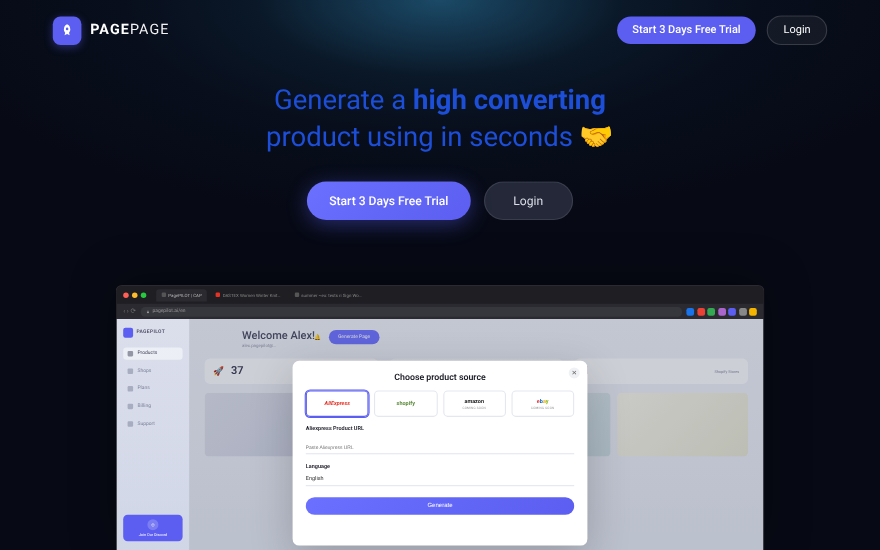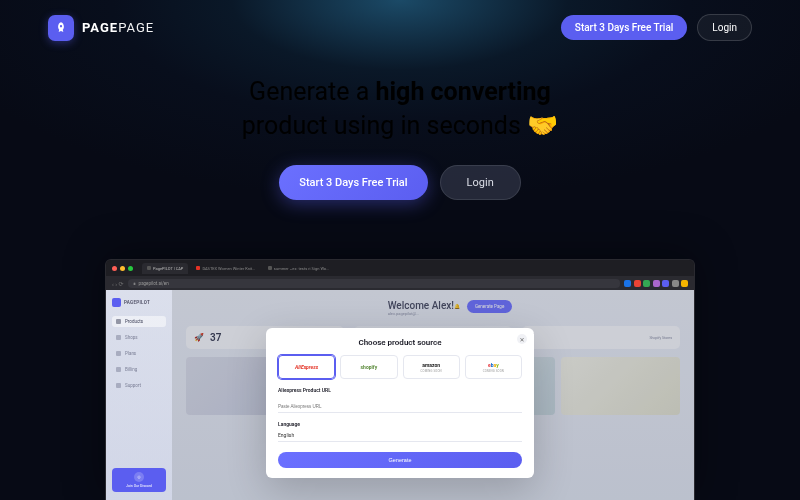--- a/index.html
+++ b/index.html
@@ -18,21 +18,21 @@
   .logo-text { font-size: 13px; font-weight: 700; letter-spacing: 1px; }
   .logo-bold { font-weight: 700; }
   .logo-light { font-weight: 400; opacity: 0.95; }
   .header-actions { display: flex; gap: 10px; align-items: center; }
   .btn { border: none; cursor: pointer; font-family: inherit; }
   .btn-primary-sm { background: #5b5ef0; color: #fff; font-size: 10px; padding: 7px 14px; border-radius: 14px; font-weight: 500; }
   .btn-ghost-sm { background: rgba(255,255,255,0.05); color: #fff; font-size: 10px; padding: 7px 14px; border-radius: 14px; border: 1px solid rgba(255,255,255,0.15); }
 
   
   .hero { text-align: center; padding: 34px 40px 18px; }
-  .hero-title { font-size: 25px; font-weight: 400; line-height: 1.35; color: #000000; }
+  .hero-title { font-size: 25px; font-weight: 400; line-height: 1.35; color: #1d4ed8; }
   .hero-title .bold { font-weight: 700; }
   .hero-sub { font-size: 13.5px; color: #8fa0b8; margin-top: 12px; line-height: 1.5; font-weight: 300; }
   .hero-actions { display: flex; gap: 12px; justify-content: center; margin-top: 22px; }
   .btn-primary { background: linear-gradient(135deg, #6b70ff, #5b5ef0); color: #fff; font-size: 11px; padding: 10px 20px; border-radius: 18px; font-weight: 500; box-shadow: 0 4px 18px rgba(91,94,240,0.4); }
   .btn-ghost { background: rgba(60,65,85,0.55); color: #dcdfe8; font-size: 11px; padding: 10px 26px; border-radius: 18px; border: 1px solid rgba(255,255,255,0.1); }
 
   
   .mockup-wrap { position: absolute; bottom: 0; left: 50%; transform: translateX(-50%); width: 590px; }
   .browser {
     background: #1a1a1e; border-radius: 6px 6px 0 0; overflow: hidden;
@@ -59,21 +59,21 @@
   .app-logo { display: flex; align-items: center; gap: 3px; margin-bottom: 4px; }
   .app-logo-box { width: 9px; height: 9px; background: #5b5ef0; border-radius: 2px; }
   .app-logo-text { font-size: 4.5px; color: #4a4a60; font-weight: 600; letter-spacing: 0.3px; }
   .nav-item { display: flex; align-items: center; gap: 4px; color: #7a7e95; font-size: 4.5px; padding: 3px 4px; border-radius: 3px; }
   .nav-item.active { background: rgba(255,255,255,0.5); color: #3a3d55; }
   .nav-icon { width: 5px; height: 5px; border-radius: 1px; background: currentColor; opacity: 0.5; flex: none; }
   .discord-btn { margin-top: auto; background: #5b5ef0; border-radius: 4px; padding: 4px 3px; display: flex; flex-direction: column; align-items: center; gap: 2px; color: #fff; font-size: 3.5px; }
   .discord-icon { width: 10px; height: 10px; background: rgba(255,255,255,0.2); border-radius: 50%; display:flex;align-items:center;justify-content:center; }
 
   .app-main { flex: 1; position: relative; padding: 10px 14px; }
-  .app-top { display: flex; justify-content: center; align-items: flex-start; margin-left: 34px; }
+  .app-top { display: flex; justify-content: flex-start; align-items: flex-start; margin-left: 34px; }
   .welcome { color: #4a4d65; font-size: 10px; font-weight: 500; }
   .welcome .sub { font-size: 4px; color: #9396ab; font-weight: 400; }
   .gen-btn { background: #6f73ff; color: #fff; font-size: 4.5px; padding: 4px 8px; border-radius: 8px; }
   .bell { width: 7px; height: 7px; color: #8a8da5; margin-right:6px; font-size:5px; }
   .stats { display: flex; gap: 10px; margin-top: 10px; }
   .stat-card { flex: 1; background: rgba(255,255,255,0.55); border-radius: 5px; padding: 6px 8px; display: flex; align-items: center; gap: 6px; }
   .stat-icon { font-size: 8px; }
   .stat-num { font-size: 10px; color: #3a3d55; font-weight: 600; }
   .stat-card.locked { opacity: 0.7; }
   .stat-label { font-size: 3.5px; color: #8a8da5; margin-left:auto; }
@@ -81,21 +81,21 @@
   .prod-card { flex: 1; background: #fff; border-radius: 4px; height: 58px; overflow: hidden; display:flex;flex-direction:column; }
   .prod-img { flex:1; background: linear-gradient(135deg,#d8dbe8,#c8cde0); }
   .prod-img.p2 { background: linear-gradient(135deg,#e8ebe0,#d0d4c0); }
   .prod-img.p3 { background: linear-gradient(135deg,#e0e8f0,#c8d8e0); }
   .prod-img.p4 { background: linear-gradient(135deg,#f0f0e8,#e0e0d0); }
 
   
   .overlay { position: absolute; inset: 0; background: rgba(30,33,48,0.18); }
 
   
-  .modal { position: absolute; top: 38px; left: 50%; transform: translateX(-50%); width: 268px; background: #fff; border-radius: 6px; padding: 10px 12px 10px; box-shadow: 0 12px 40px rgba(0,0,0,0.2); }
+  .modal { position: absolute; top: 38px; left: 50%; transform: translateX(-50%); width: 268px; background: #fff; border-radius: 6px; padding: 10px 12px 28px; box-shadow: 0 12px 40px rgba(0,0,0,0.2); }
   .modal-close { position: absolute; top: 6px; right: 7px; width: 10px; height: 10px; border-radius: 50%; background: #f0f1f5; color: #666; font-size: 6px; display: flex; align-items: center; justify-content: center; cursor:pointer; }
   .modal-title { text-align: center; font-size: 8px; font-weight: 600; color: #1a1a25; margin-bottom: 8px; }
   .sources { display: flex; gap: 5px; }
   .source { flex: 1; border: 1px solid #e5e7ef; border-radius: 4px; padding: 5px 3px; display: flex; flex-direction: column; align-items: center; justify-content: center; gap: 1px; height: 24px; }
   .source.selected { border-color: #5b5ef0; box-shadow: 0 0 0 1px #5b5ef0; }
   .source-logo { font-size: 5px; font-weight: 700; }
   .source-sub { font-size: 2.8px; color: #999; letter-spacing: 0.2px; }
   .ali { color: #e43225; font-style: italic; }
   .shopify { color: #5a8a3a; }
   .amazon { color: #222; }

